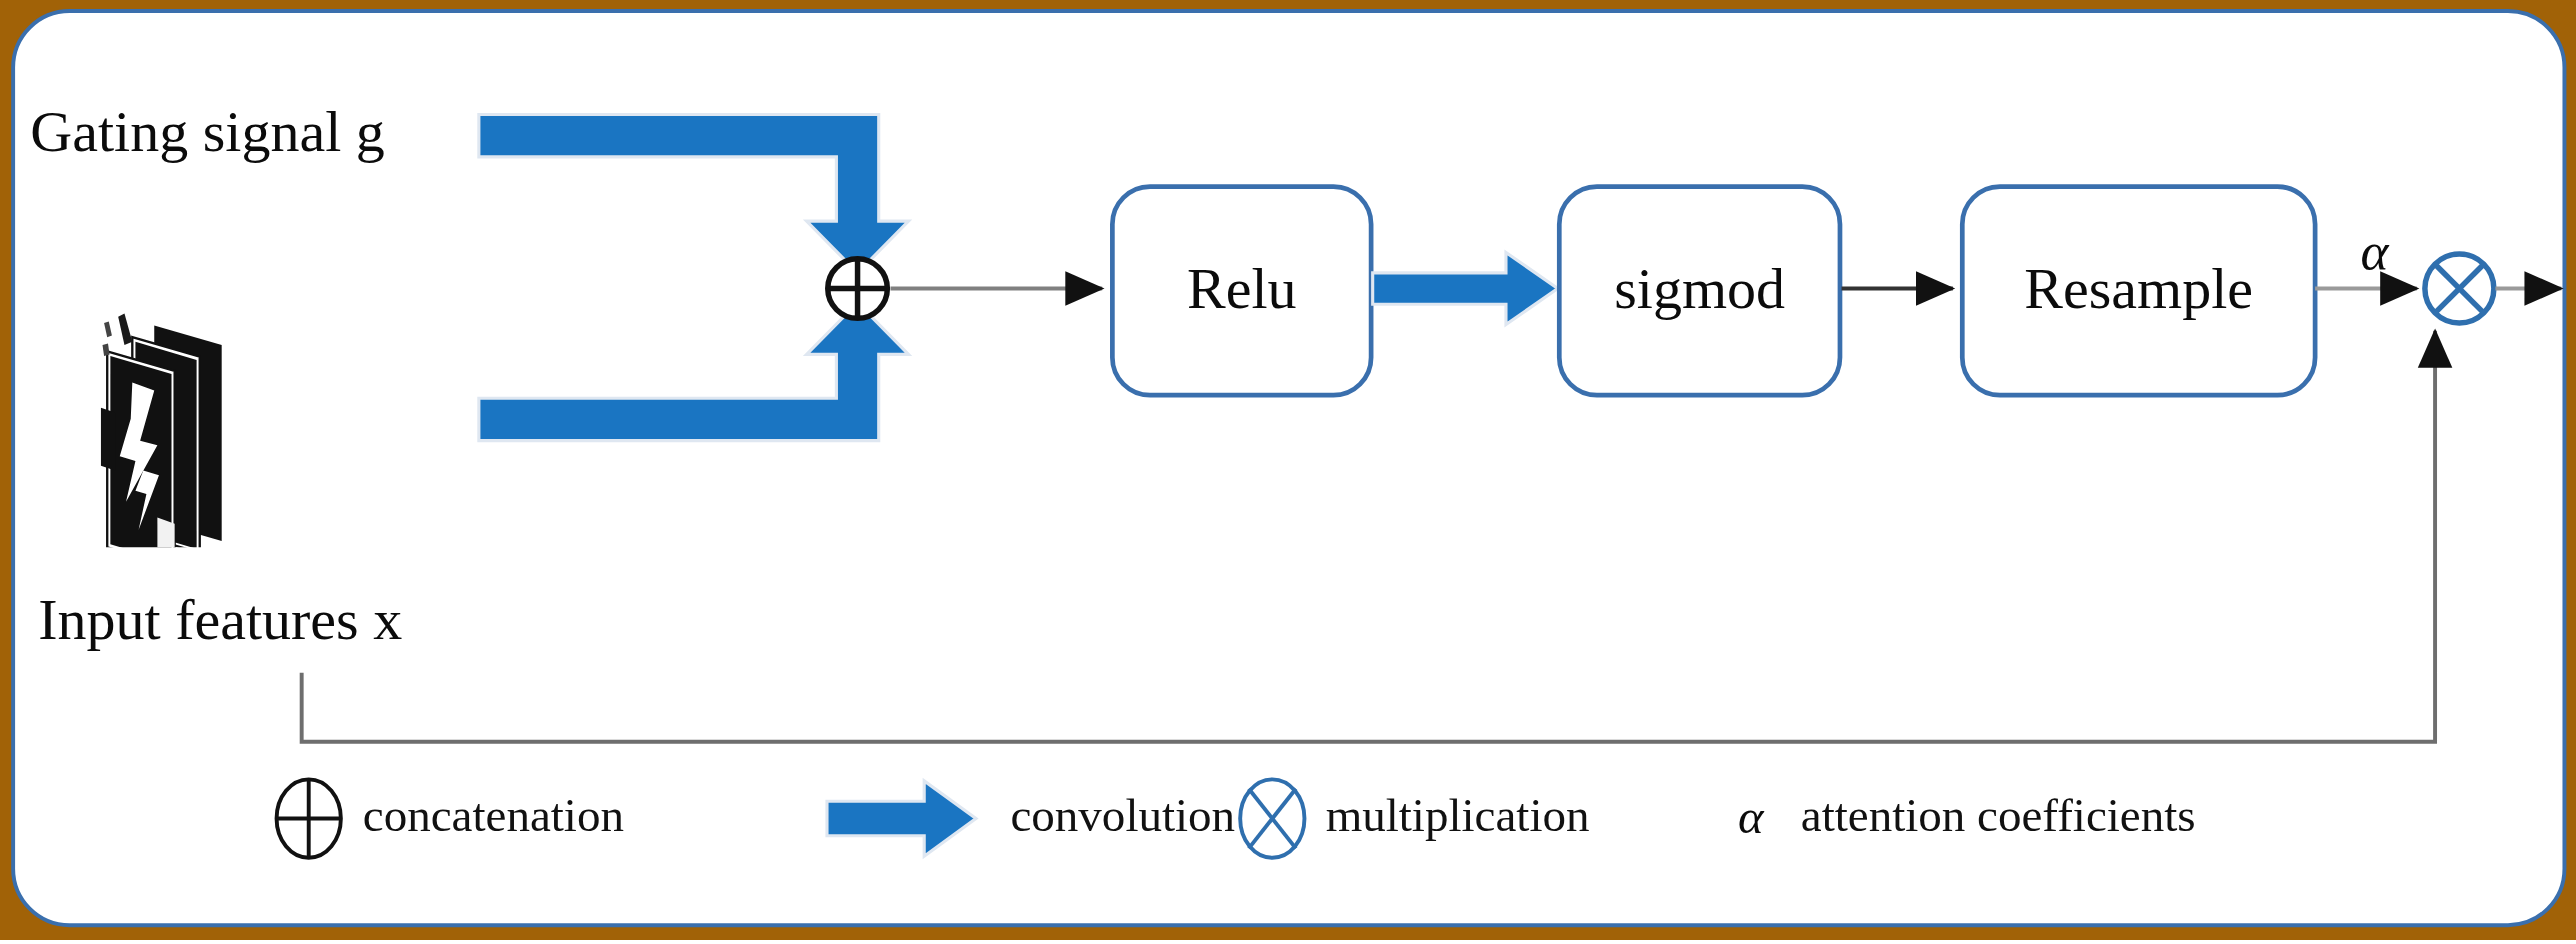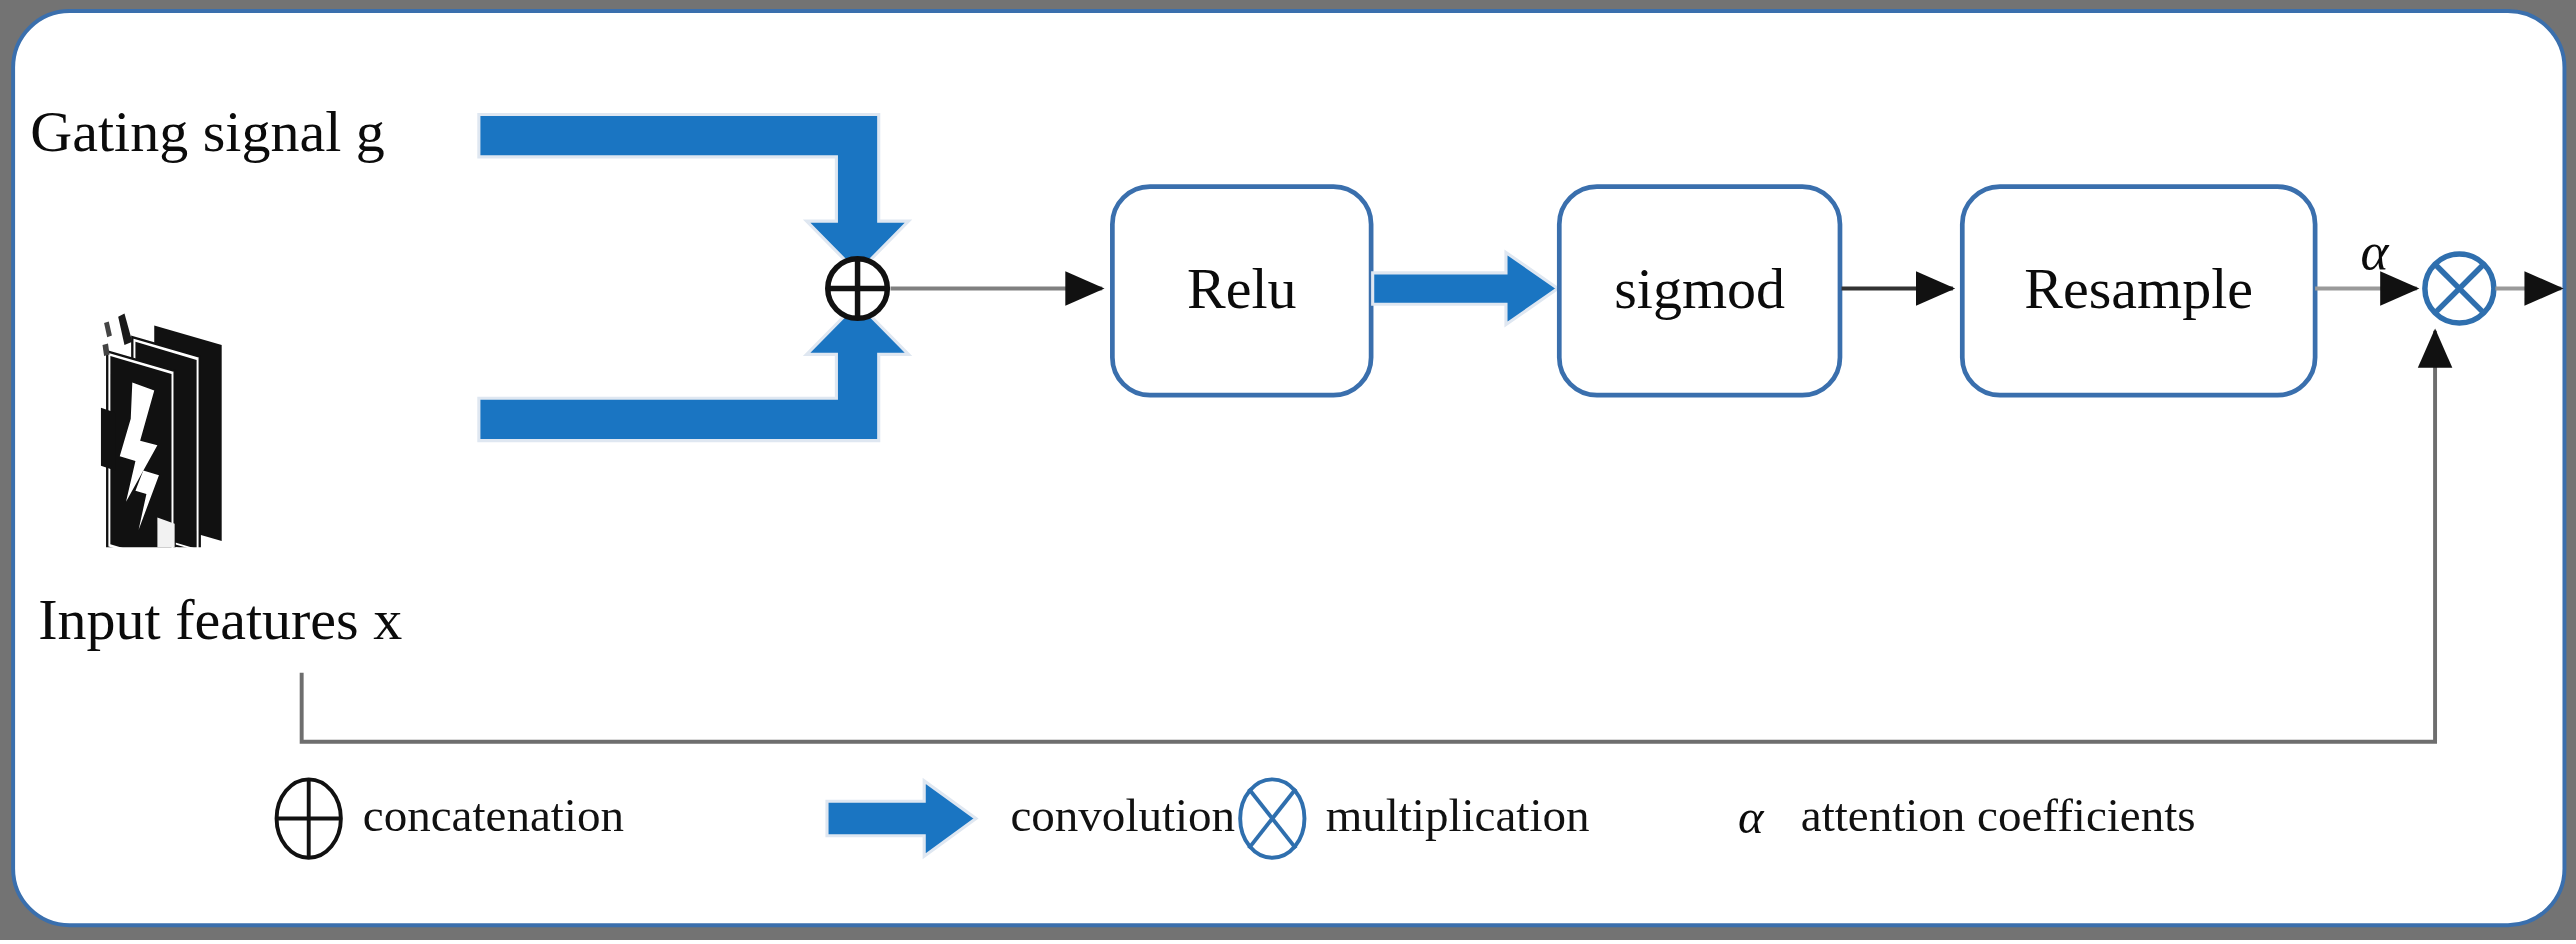--- a/index.html
+++ b/index.html
@@ -10,21 +10,21 @@
   body {
     width: 2576px;
     height: 944px;
     font-family: "Liberation Serif", "DejaVu Serif", serif;
     overflow: hidden;
   }
   #diagram-root {
     position: relative;
     width: 2576px;
     height: 940px;
-    background: #737373;
+    background: #a16207;
   }
   svg#scene {
     position: absolute;
     left: 0;
     top: 0;
     width: 2576px;
     height: 944px;
     display: block;
   }
   .node-label {

